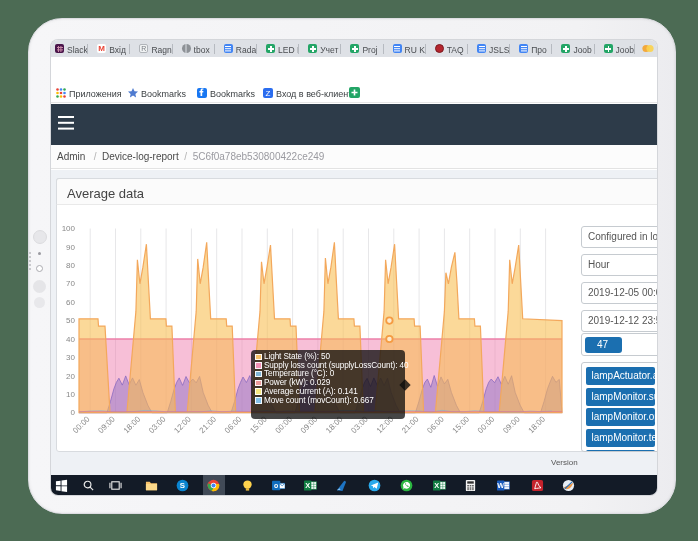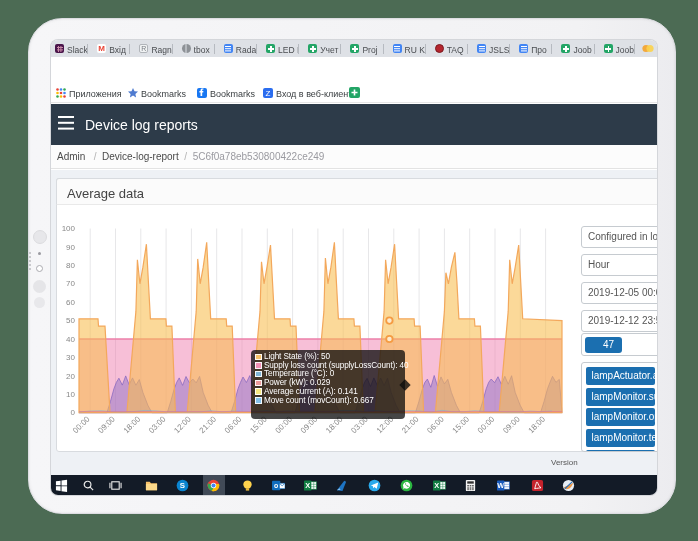--- a/index.html
+++ b/index.html
@@ -139,21 +139,20 @@
           <text x="5" y="8" font-size="8" fill="#fff" text-anchor="middle" font-family="Liberation Sans">Z</text>
         </svg>
     <div class="bkm-tx" style="left:225px">Вход в веб-клиент...</div>
     <svg style="position:absolute;left:298px;top:4px" width="11" height="11" viewBox="0 0 11 11">
           <rect width="11" height="11" rx="2" fill="#23a566"></rect>
           <path d="M5.5 2.5v6M2.5 5.5h6" stroke="#fff" stroke-width="1.6"></path>
         </svg>
   </div>
   <div class="navbar">
     <div style="position:absolute;left:7px;top:12px;width:16px;height:2.2px;background:#fff;box-shadow:0 5.8px 0 #fff,0 11.6px 0 #fff"></div>
-    <div style="position:absolute;left:34px;top:13px;font-size:14px;color:#fff">Device log reports</div>
   </div>
   <div class="crumb">
     <div style="position:absolute;left:6px;top:6px;font-size:10px;color:#4a4a4a">Admin&nbsp;&nbsp; <span style="color:#b5b5b5">/</span> &nbsp;Device-log-report&nbsp; <span style="color:#b5b5b5">/</span> &nbsp;<span style="color:#9a9aa0">5C6f0a78eb530800422ce249</span></div>
   </div>
   <div class="pagebg"></div>
   <div class="card"></div>
   <div class="cardhd">
         <div style="position:absolute;left:10px;top:7px;font-size:13px;color:#444">Average data</div>
       </div>
   <svg style="position:absolute;left:10px;top:179px" width="515" height="232" viewBox="0 0 515 232">
@@ -228,21 +227,21 @@
     <div class="tt-row"><span class="sq" style="background:#ec9b9b"></span>Power (kW): 0.029</div>
     <div class="tt-row"><span class="sq" style="background:#f7e883"></span>Average current (A): 0.141</div>
     <div class="tt-row"><span class="sq" style="background:#85c1e9"></span>Move count (movCount): 0.667</div>
     <div style="position:absolute;right:-4px;top:31px;width:8px;height:8px;background:rgba(12,12,12,.8);transform:rotate(45deg)"></div>
   </div>
   <div class="inp" style="top:185.5px">Configured in log</div>
   <div class="inp" style="top:213.5px">Hour</div>
   <div class="inp" style="top:241.5px">2019-12-05 00:00</div>
   <div class="inp" style="top:269.5px">2019-12-12 23:59</div>
   <div class="inp" style="top:293px;height:23px"></div>
-  <div style="position:absolute;left:534px;top:296.5px;width:37px;height:16px;background:#1b6fb0;border-radius:3px;color:#fff;font-size:10px;line-height:16px;padding-left:18px">47 <span style="font-weight:bold;margin-left:6px;font-size:11px">×</span></div>
+  <div style="position:absolute;left:534px;top:296.5px;width:37px;height:16px;background:#1b6fb0;border-radius:3px;color:#fff;font-size:10px;line-height:16px;padding-left:12px">47 <span style="font-weight:bold;margin-left:6px;font-size:11px">×</span></div>
   <div style="position:absolute;left:530px;top:322px;width:84px;height:89.5px;background:#fff;border:1px solid #c6cbd0;border-radius:3px;overflow:hidden">
     <div class="btn" style="left:3.5px;top:4px">lampActuator.a</div>
     <div class="btn" style="left:3.5px;top:24.7px">lampMonitor.su</div>
     <div class="btn" style="left:3.5px;top:45.4px">lampMonitor.op</div>
     <div class="btn" style="left:3.5px;top:66.1px">lampMonitor.te</div>
     <div class="btn" style="left:3.5px;top:86.8px">lampMonitor.hu</div>
   </div>
   <div style="position:absolute;left:500px;top:417.5px;width:105px;font-size:8px;color:#555;text-align:left">Version</div>
   <div class="taskbar">
         <svg class="ti" style="left:4.4px" viewBox="0 0 14 14">

